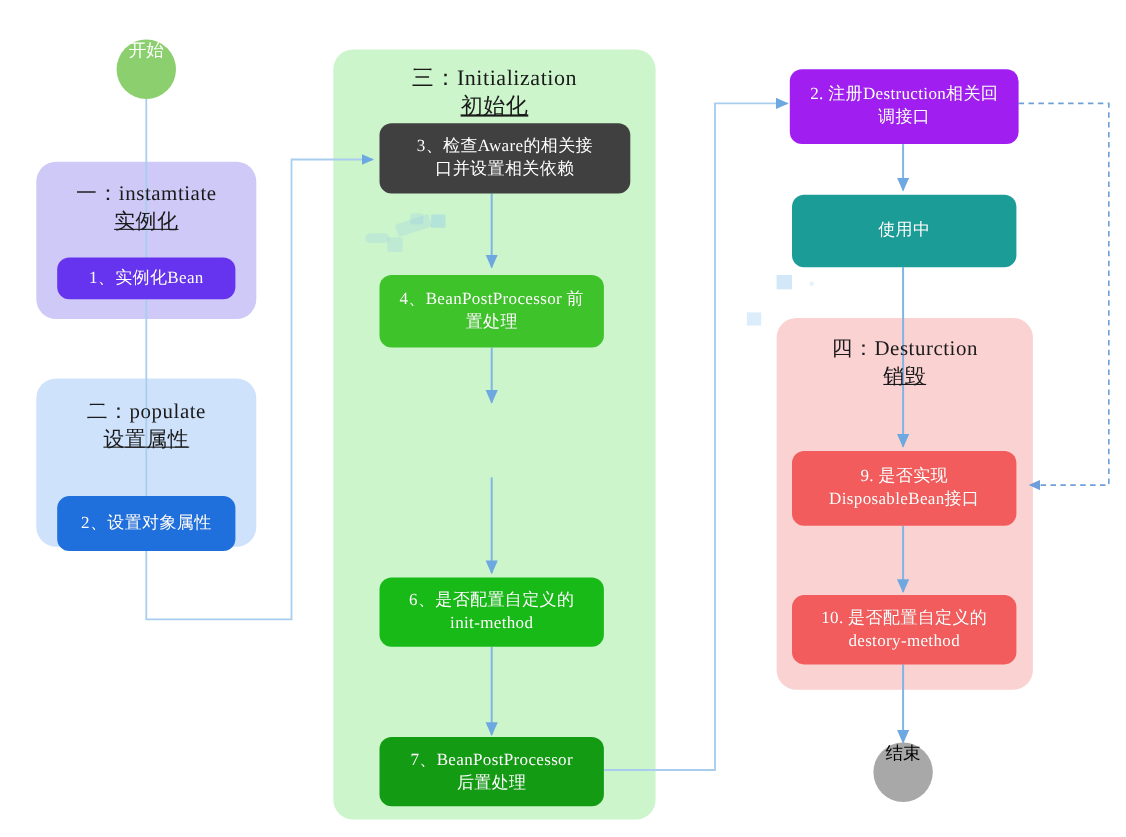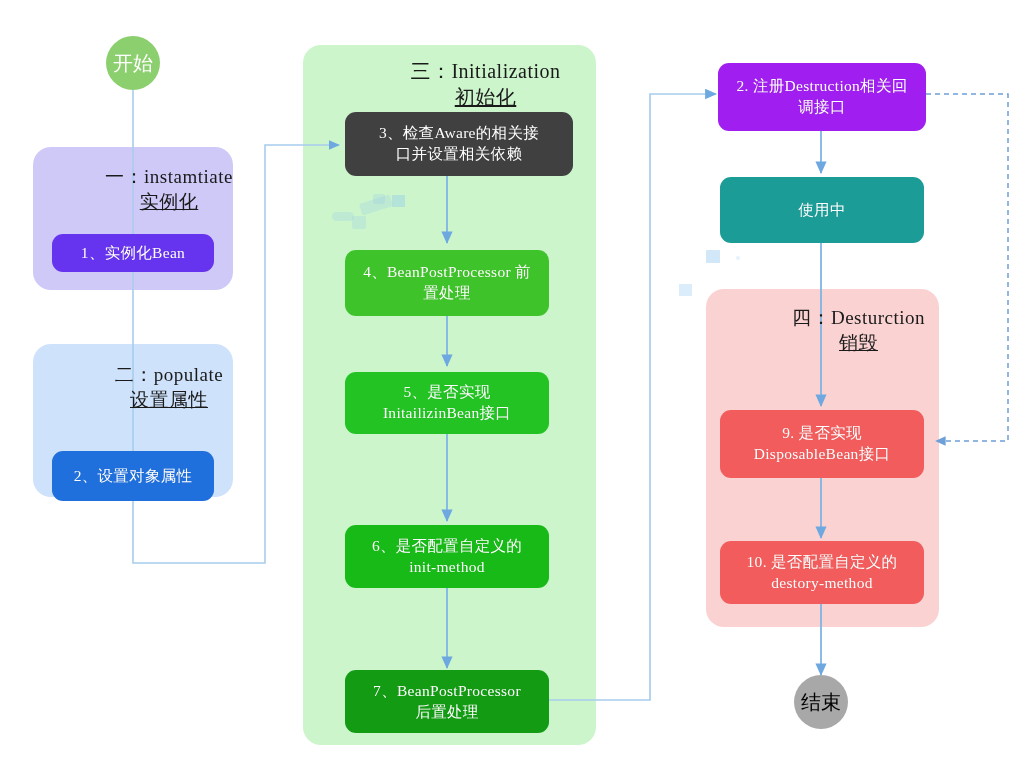--- a/index.html
+++ b/index.html
@@ -42,21 +42,20 @@
   }
   .panel-title {
     position: absolute;
     width: 100%;
     text-align: center;
     color: #1a1a1a;
     line-height: 1.32;
     font-size: 19px;
     letter-spacing: .5px;
     z-index: 4;
-    padding-left: 36px;
   }
   .panel-title .sub { display: block; text-decoration: underline; }
 
   
   .node {
     position: absolute;
     border-radius: 11px;
     display: flex;
     align-items: center;
     justify-content: center;
@@ -69,24 +68,23 @@
     box-sizing: border-box;
     padding: 4px 8px;
     text-shadow: 0 0 1px rgba(0,0,0,.12);
   }
 
   
   .terminal {
     position: absolute;
     border-radius: 50%;
     display: flex;
-    align-items: center;
     justify-content: center;
     color: #ffffff;
-    font-size: 20px;
+    font-size: 16px;
     z-index: 4;
   }
   .terminal.end { color: #000000; }
 
   
   .p1 { left: 33px;  top: 147px; width: 200px; height: 143px; background: #cfc9f7; }
   .p2 { left: 33px;  top: 344px; width: 200px; height: 153px; background: #cfe2fb; }
   .p3 { left: 303px; top: 45px;  width: 293px; height: 700px; background: #ccf5cc; }
   .p4 { left: 706px; top: 289px; width: 233px; height: 338px; background: #fad2d2; }
 </style>
@@ -183,26 +181,20 @@
     </span>
   </div>
 
   <div class="node" style="left:345px;top:250px;width:204px;height:66px;background:#3fc32a;">
     <span>
       <span>4、BeanPostProcessor 前</span><br>
       <span>置处理</span>
     </span>
   </div>
 
-  <div class="node" style="left:345px;top:372px;width:204px;height:62px;background:#22c322;">
-    <span>
-      <span>5、是否实现</span><br>
-      <span>InitailizinBean接口</span>
-    </span>
-  </div>
 
   <div class="node" style="left:345px;top:525px;width:204px;height:63px;background:#17ba17;">
     <span>
       <span>6、是否配置自定义的</span><br>
       <span>init-method</span>
     </span>
   </div>
 
   <div class="node" style="left:345px;top:670px;width:204px;height:63px;background:#139c13;">
     <span>

